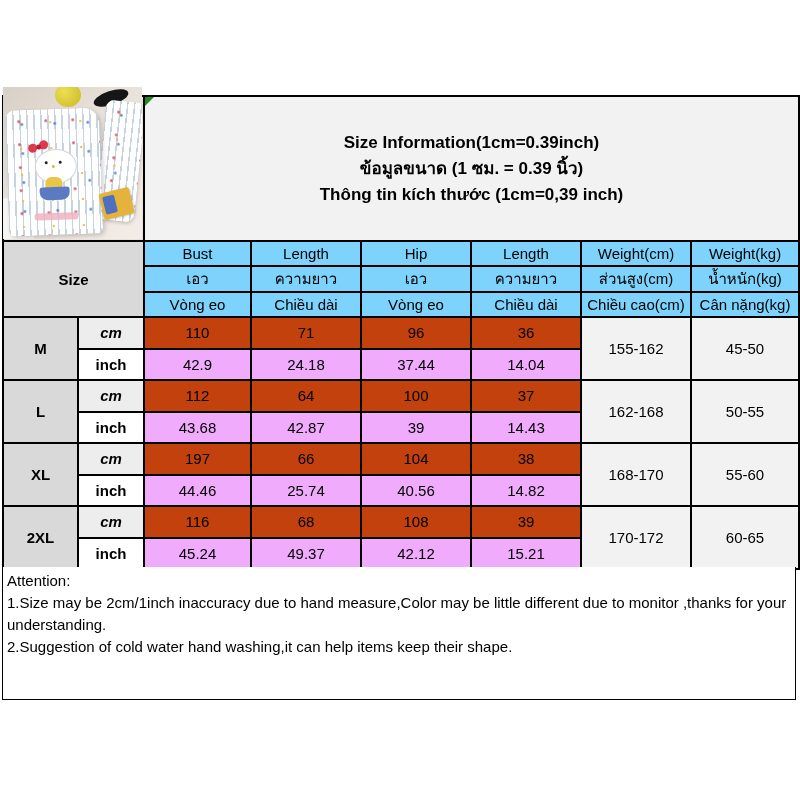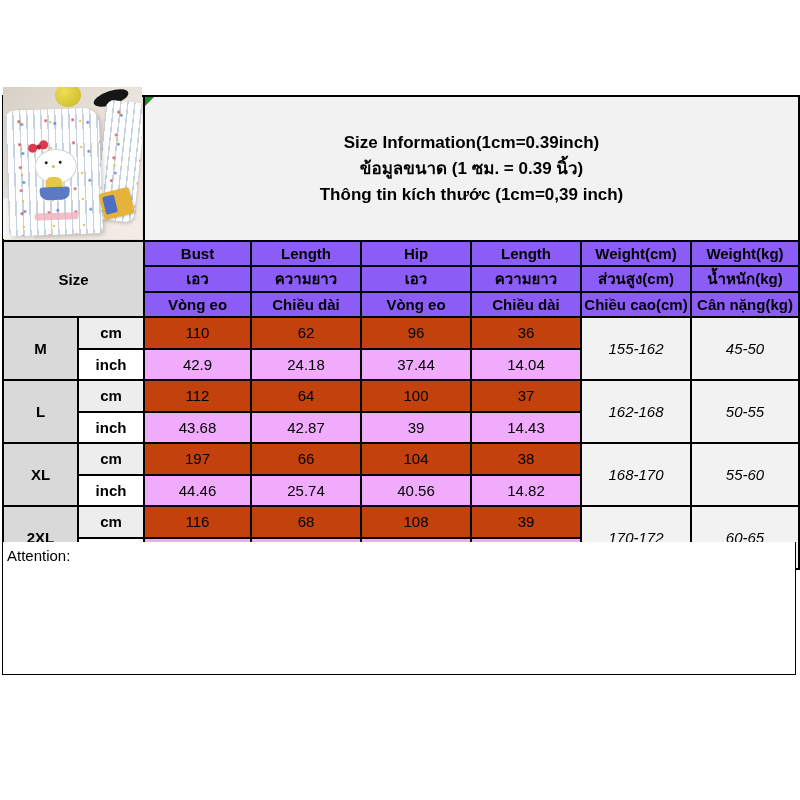--- a/index.html
+++ b/index.html
@@ -16,36 +16,36 @@
     border:2px solid #000;text-align:center;vertical-align:middle;
     padding:0;font-size:15px;overflow:hidden;white-space:nowrap;
   }
   tr.title-row{height:145px;}
   tr.hdr-row{height:25px;}
   tr.body-row{height:31.5px;}
   td.photo-cell{background:#e9e2da;padding:0;}
   td.title-cell{background:#f2f2f2;position:relative;}
   .title-line{font-weight:bold;font-size:17px;line-height:26px;}
   td.size-cell{background:#d9d9d9;font-weight:bold;font-size:30px;}
-  td.hdr{background:#8b5cf6;font-weight:bold;}
+  td.hdr{background:#7dd3fc;font-weight:normal;}
   td.sz{background:#d9d9d9;font-weight:bold;font-size:16px;}
   td.unit{font-weight:bold;}
-  td.u-cm{background:#ededed;}
+  td.u-cm{background:#ededed;font-style:italic;}
   td.u-inch{background:#ffffff;}
   td.v-cm{background:#c2410c;}
   td.v-inch{background:#f0abfc;}
-  td.range{background:#f2f2f2;font-style:italic;}
+  td.range{background:#f2f2f2;}
   
   .green-corner{
     position:absolute;left:145px;top:97px;width:0;height:0;
     border-top:9px solid #1f8a1f;border-right:9px solid transparent;z-index:5;
   }
   
   .attention-box{
-    position:absolute;left:2px;top:542px;width:794px;height:133px;
+    position:absolute;left:2px;top:567px;width:794px;height:133px;
     border:1px solid #000;border-top:none;background:#fff;
     font-size:15px;line-height:22px;text-align:left;
     padding:3px 4px 0 4px;box-sizing:border-box;
   }
   
   .photo{
     position:absolute;left:3px;top:87px;width:139px;height:152px;
     background:linear-gradient(135deg,#d8d0c6 0%,#e9e2da 45%,#f4ede7 100%);
     overflow:hidden;z-index:4;
   }
@@ -137,21 +137,21 @@
       <td class="hdr">Vòng eo</td>
       <td class="hdr">Chiều dài</td>
       <td class="hdr">Chiều cao(cm)</td>
       <td class="hdr">Cân nặng(kg)</td>
     </tr>
 
     <tr class="body-row">
       <td class="sz" rowspan="2">M</td>
       <td class="unit u-cm">cm</td>
       <td class="v-cm">110</td>
-      <td class="v-cm">62</td>
+      <td class="v-cm">71</td>
       <td class="v-cm">96</td>
       <td class="v-cm">36</td>
       <td class="range" rowspan="2">155-162</td>
       <td class="range" rowspan="2">45-50</td>
     </tr>
     <tr class="body-row">
       <td class="unit u-inch">inch</td>
       <td class="v-inch">42.9</td>
       <td class="v-inch">24.18</td>
       <td class="v-inch">37.44</td>
@@ -234,15 +234,17 @@
       <div class="bib"></div>
       <div class="squiggle"></div>
     </div>
     <div class="tag">
       <div class="tag-strip"></div>
     </div>
   </div>
 
   <div class="attention-box">
     <div>Attention:</div>
+    <div>1.Size may be 2cm/1inch inaccuracy due to hand measure,Color may be little different due to monitor ,thanks for your understanding.</div>
+    <div>2.Suggestion of cold water hand washing,it can help items keep their shape.</div>
   </div>
 
 </div>
 
 </body></html>

